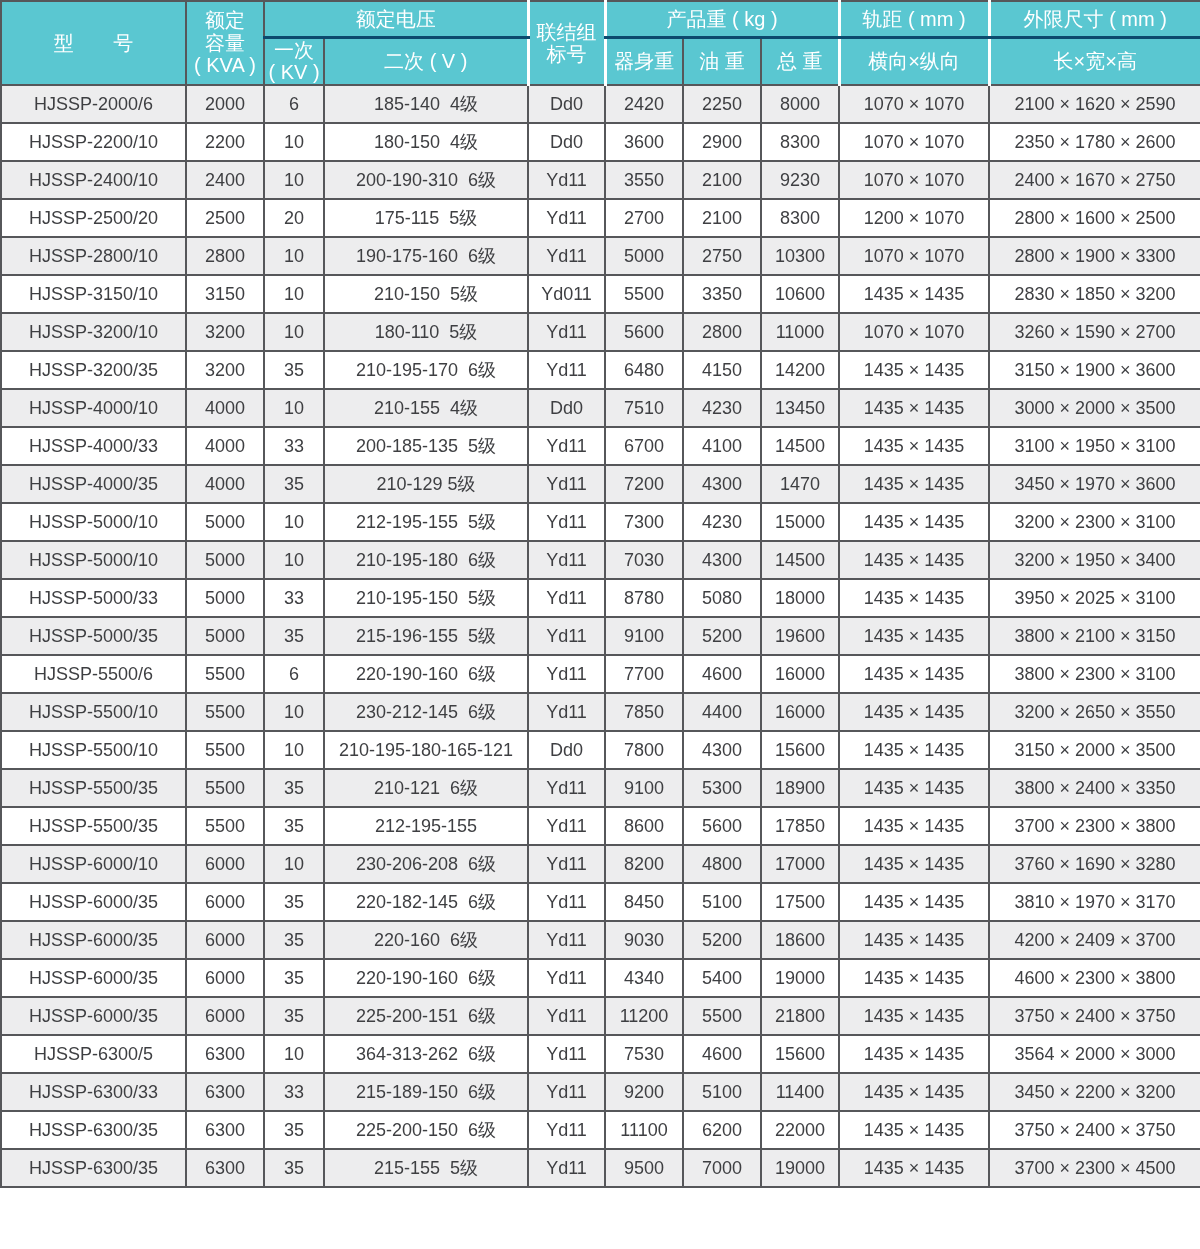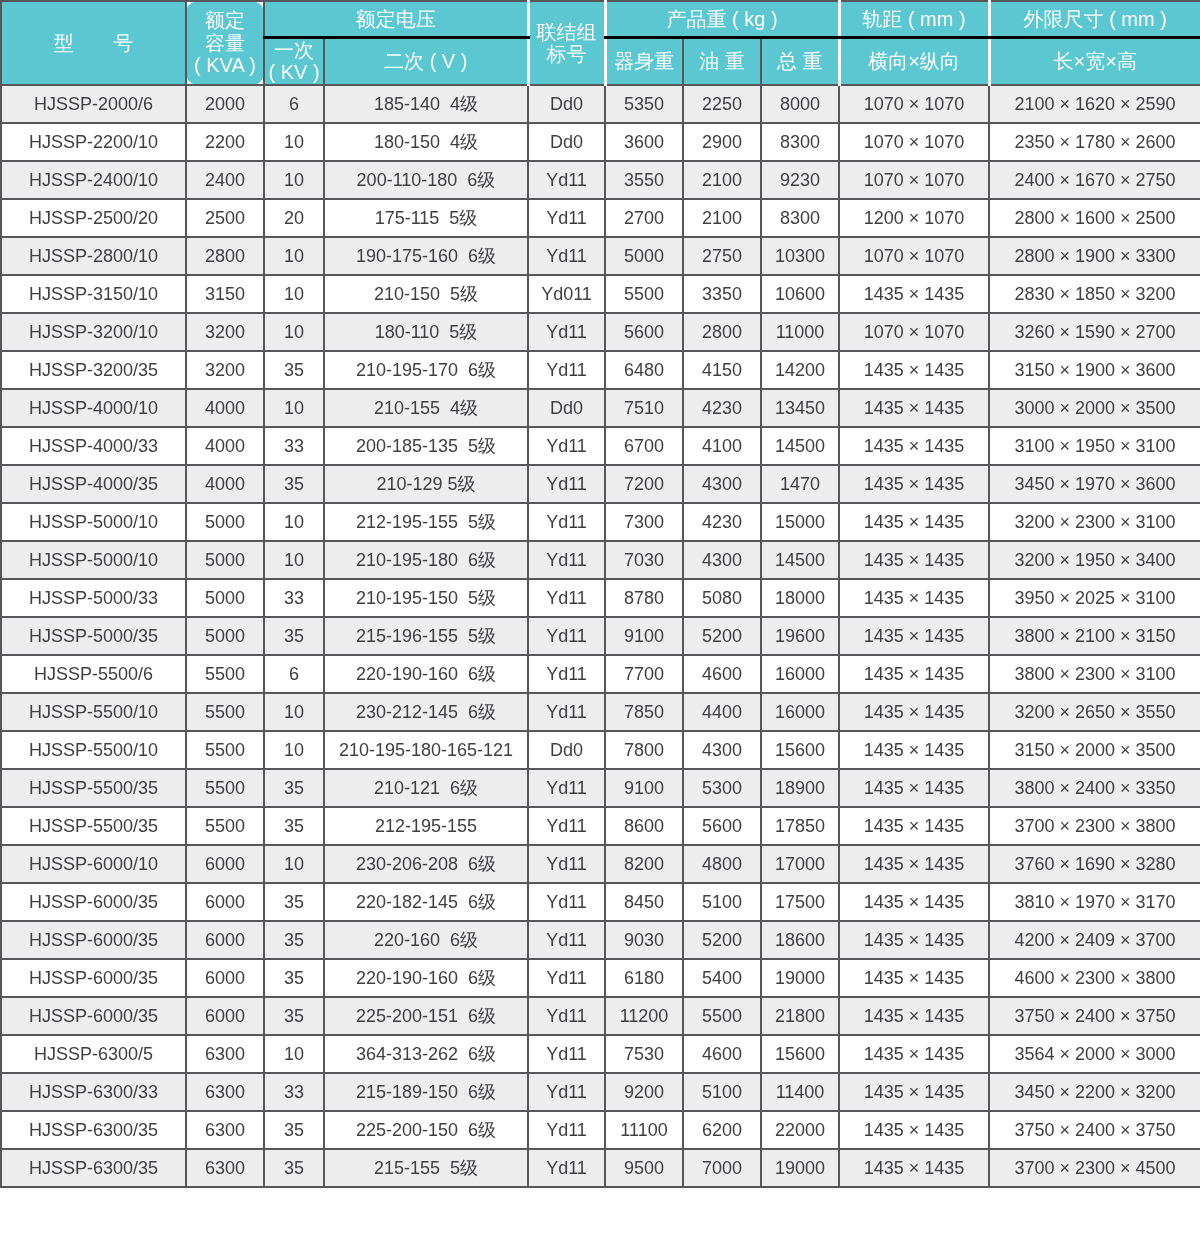--- a/index.html
+++ b/index.html
@@ -33,25 +33,25 @@
     background:var(--header-bg);
     color:var(--header-text);
     font-weight:400;
     font-size:20px;
     line-height:1.12;
     white-space:pre-line;
   }
   .spec thead tr.h1 th{height:36px;}
   .spec thead tr.h2 th{height:48px;}
   th.model-h{word-spacing:34px;}
-  th.cap-h{font-size:19px;line-height:1.08;border-radius:12px;}
+  th.cap-h{font-size:19px;line-height:1.08;}
   th.prim-h{font-size:19px;line-height:1.0;}
   
   th.wl{border-left:3px solid #fff;}
-  th.wb{border-bottom:3px solid #000000;}
+  th.wb{border-bottom:3px solid #0c4a6e;}
   
   .spec tbody td{
     height:38px;
     background:var(--row-bg);
     color:var(--text);
     font-size:18px;
     white-space:pre;
   }
   .spec tbody tr:nth-child(odd) td{background:var(--row-alt-bg);}
 </style>
@@ -95,21 +95,21 @@
       <th class="wl">长×宽×高</th>
     </tr>
   </thead>
   <tbody>
       <tr>
         <td>HJSSP-2000/6</td>
         <td>2000</td>
         <td>6</td>
         <td>185-140  4级</td>
         <td>Dd0</td>
-        <td>5350</td>
+        <td>2420</td>
         <td>2250</td>
         <td>8000</td>
         <td>1070 × 1070</td>
         <td>2100 × 1620 × 2590</td>
       </tr>
       <tr>
         <td>HJSSP-2200/10</td>
         <td>2200</td>
         <td>10</td>
         <td>180-150  4级</td>
@@ -117,21 +117,21 @@
         <td>3600</td>
         <td>2900</td>
         <td>8300</td>
         <td>1070 × 1070</td>
         <td>2350 × 1780 × 2600</td>
       </tr>
       <tr>
         <td>HJSSP-2400/10</td>
         <td>2400</td>
         <td>10</td>
-        <td>200-110-180  6级</td>
+        <td>200-190-310  6级</td>
         <td>Yd11</td>
         <td>3550</td>
         <td>2100</td>
         <td>9230</td>
         <td>1070 × 1070</td>
         <td>2400 × 1670 × 2750</td>
       </tr>
       <tr>
         <td>HJSSP-2500/20</td>
         <td>2500</td>
@@ -371,21 +371,21 @@
         <td>18600</td>
         <td>1435 × 1435</td>
         <td>4200 × 2409 × 3700</td>
       </tr>
       <tr>
         <td>HJSSP-6000/35</td>
         <td>6000</td>
         <td>35</td>
         <td>220-190-160  6级</td>
         <td>Yd11</td>
-        <td>6180</td>
+        <td>4340</td>
         <td>5400</td>
         <td>19000</td>
         <td>1435 × 1435</td>
         <td>4600 × 2300 × 3800</td>
       </tr>
       <tr>
         <td>HJSSP-6000/35</td>
         <td>6000</td>
         <td>35</td>
         <td>225-200-151  6级</td>

